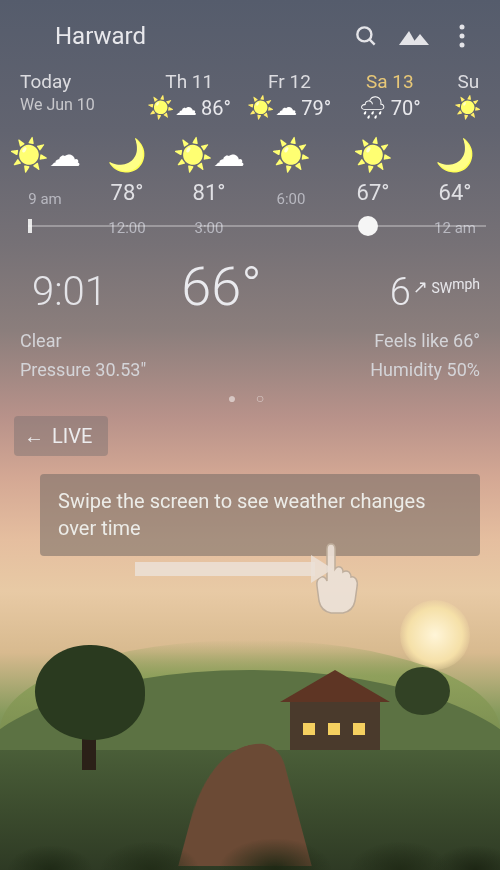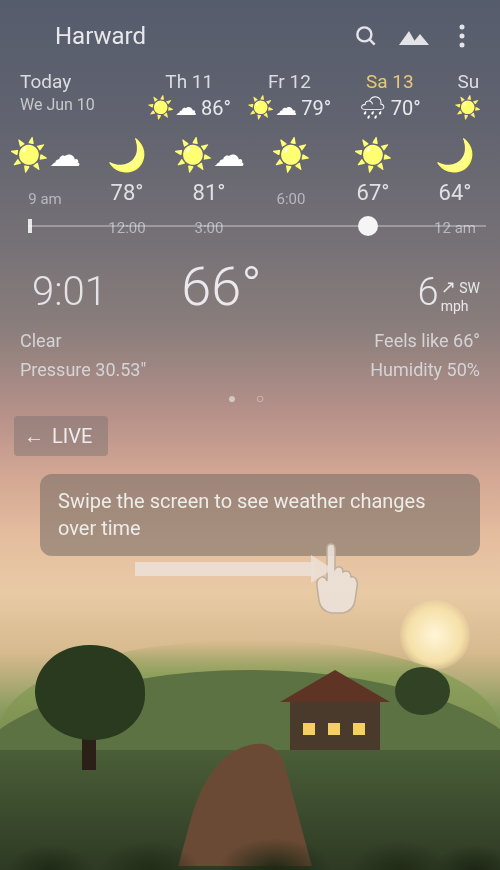--- a/index.html
+++ b/index.html
@@ -102,21 +102,21 @@
 
 .now-row {
   display: flex;
   align-items: baseline;
   padding: 18px 20px 8px 32px;
 }
 .time-now { font-size: 40px; font-weight: 300; flex: 1.2; color: #e4e4e8; }
 .temp-now { font-size: 54px; font-weight: 300; flex: 1.4; text-align: left; color: #eaeaee; }
 .wind-now { flex: 1; text-align: right; display: flex; align-items: flex-start; justify-content: flex-end; gap: 2px; }
 .wind-speed { font-size: 38px; font-weight: 300; }
-.wind-stack { display: flex; flex-direction: column; align-items: flex-start; font-size: 14px; line-height: 1.2; padding-top: 6px; justify-content: flex-end; }
+.wind-stack { display: flex; flex-direction: row; align-items: flex-start; font-size: 14px; line-height: 1.2; padding-top: 6px; justify-content: flex-end; }
 .wind-arrow { font-size: 18px; }
 
 .details-row {
   display: flex;
   padding: 4px 20px;
   font-size: 18px;
   color: #d4d4d8;
 }
 .details-left { flex: 1; }
 .details-right { text-align: right; }
@@ -132,21 +132,21 @@
   border-radius: 4px;
   margin-left: 14px;
   font-size: 20px;
   color: #ececee;
 }
 
 .tip-box {
   margin: 18px 20px 0 40px;
   background: rgba(115,105,100,0.55);
   padding: 14px 18px;
-  border-radius: 12px;
+  border-radius: 4px;
   font-size: 20px;
   line-height: 1.35;
   color: #ecece8;
   position: relative;
 }
 .swipe-graphic {
   position: absolute;
   left: 95px;
   bottom: -60px;
   display: flex;

